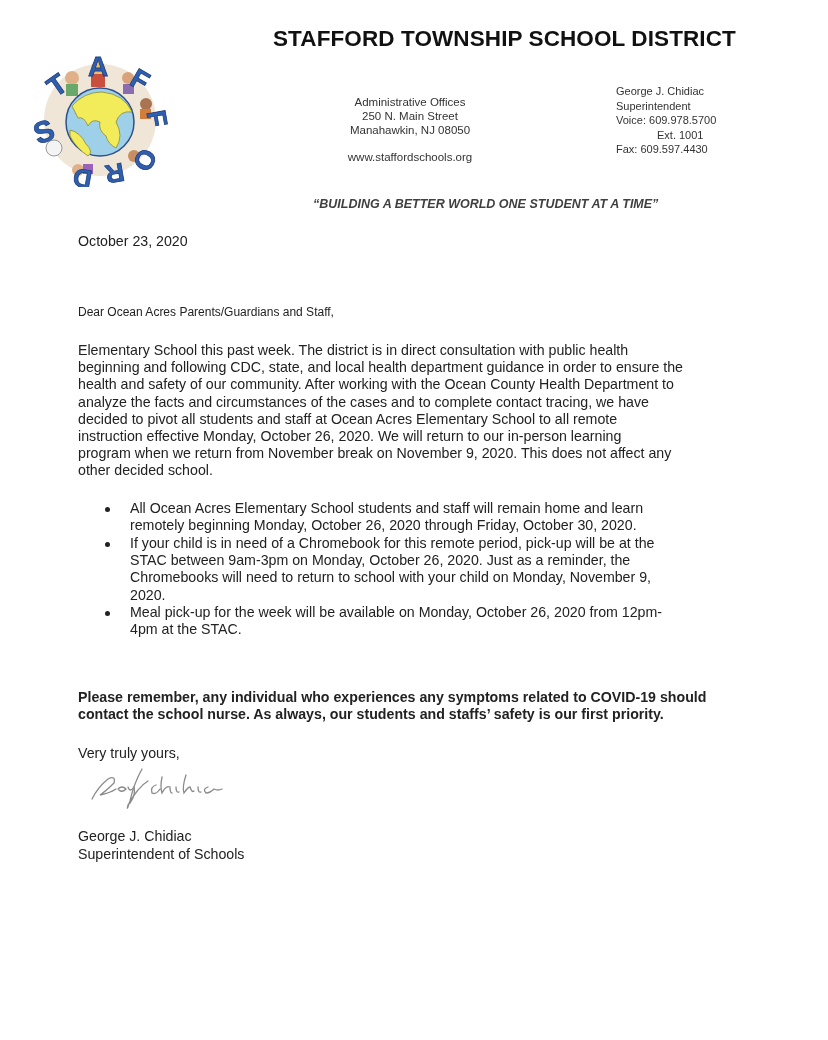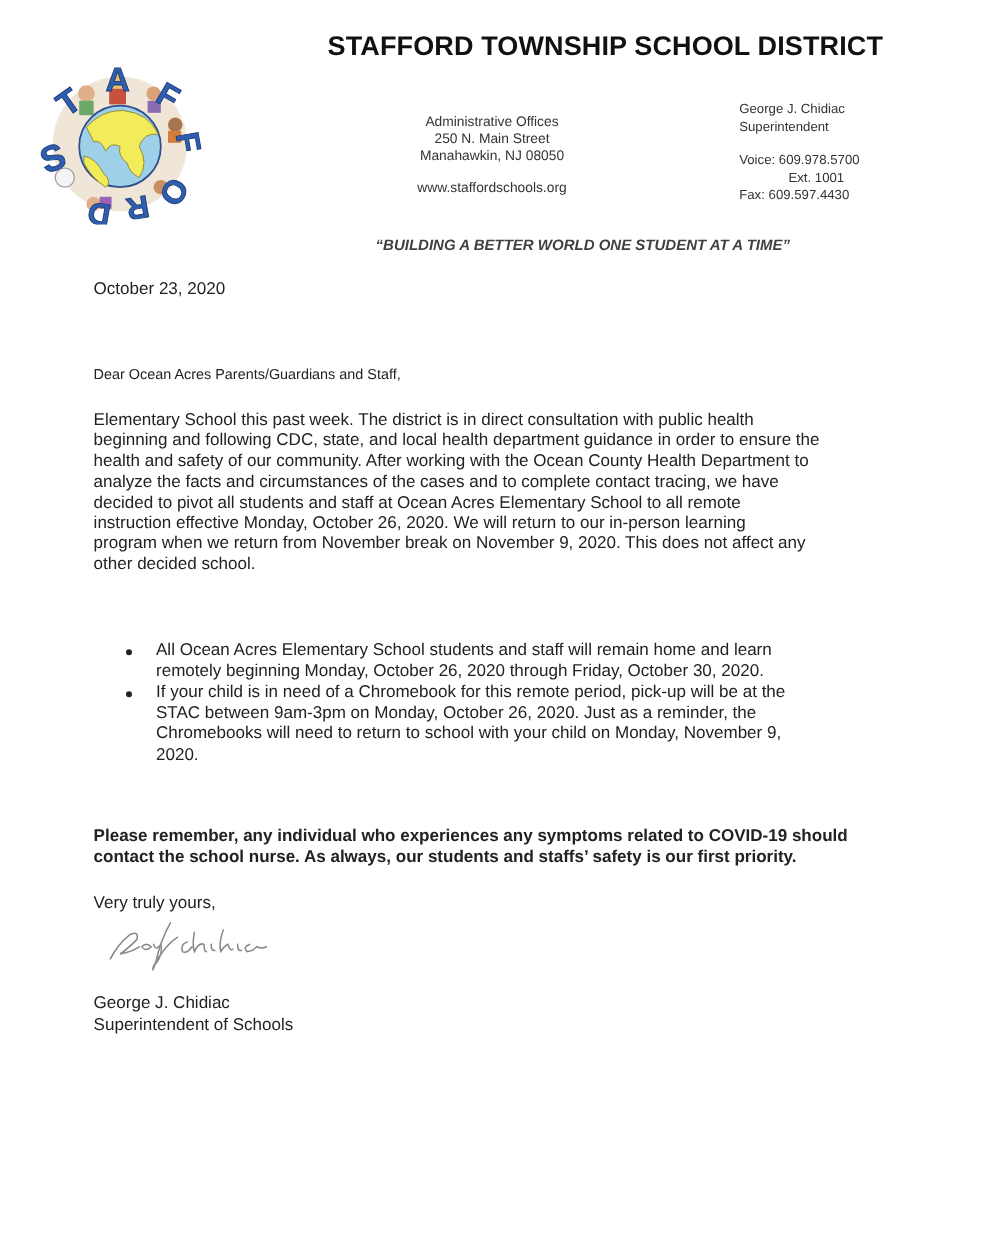--- a/index.html
+++ b/index.html
@@ -15,33 +15,33 @@
     }
     .office-block {
       position: absolute; left: 330px; top: 95px; width: 160px;
       text-align: center; font-size: 11.5px; line-height: 14px; color: #333;
     }
     .office-block .web { margin-top: 13px; }
     .contact-block {
       position: absolute; left: 616px; top: 84px;
       font-size: 11px; line-height: 14.5px; color: #333; white-space: nowrap;
     }
-    .contact-block .voice { margin-top: 14px; }
+    .contact-block .voice { }
     .contact-block .ext { padding-left: 41px; }
     .motto {
       position: absolute; left: 313px; top: 197px;
       font-size: 12.5px; font-style: italic; font-weight: bold; color: #404040; white-space: nowrap;
     }
     .date { position: absolute; left: 78px; top: 233px; font-size: 14.2px; }
     .salutation { position: absolute; left: 78px; top: 305px; font-size: 12px; }
     .para {
       position: absolute; left: 78px; font-size: 14.2px; line-height: 17.2px; white-space: nowrap;
     }
     .p1 { top: 342px; }
-    .bullets { position: absolute; left: 78px; top: 534px; margin: 0; padding: 0; list-style: none; }
+    .bullets { position: absolute; left: 78px; top: 500px; margin: 0; padding: 0; list-style: none; }
     .bullets li {
       position: relative; padding-left: 52px; font-size: 14.2px; line-height: 17.2px;
       white-space: nowrap; margin-bottom: 0.5px;
     }
     .bullets li .dot {
       position: absolute; left: 27px; top: 7px; width: 5px; height: 5px; border-radius: 50%; background: #222;
     }
     .p2 { top: 689px; font-weight: bold; }
     .closing { position: absolute; left: 78px; top: 745px; font-size: 14.2px; }
     .signature { position: absolute; left: 86px; top: 765px; width: 150px; height: 50px; }
@@ -125,20 +125,25 @@
     <div>All Ocean Acres Elementary School students and staff will remain home and learn</div>
     <div>remotely beginning Monday, October 26, 2020 through Friday, October 30, 2020.</div>
   </li>
   <li>
     <span class="dot"></span>
     <div>If your child is in need of a Chromebook for this remote period, pick-up will be at the</div>
     <div>STAC between 9am-3pm on Monday, October 26, 2020.  Just as a reminder, the</div>
     <div>Chromebooks will need to return to school with your child on Monday, November 9,</div>
     <div>2020.</div>
   </li>
+  <li>
+    <span class="dot"></span>
+    <div>Meal pick-up for the week will be available on Monday, October 26, 2020 from 12pm-</div>
+    <div>4pm at the STAC.</div>
+  </li>
 </ul>
 
 <div class="para p2">
   <div>Please remember, any individual who experiences any symptoms related to COVID-19 should</div>
   <div>contact the school nurse.  As always, our students and staffs’ safety is our first priority.</div>
 </div>
 
 <div class="closing">Very truly yours,</div>
 
 <svg class="signature" viewBox="0 0 150 50">

